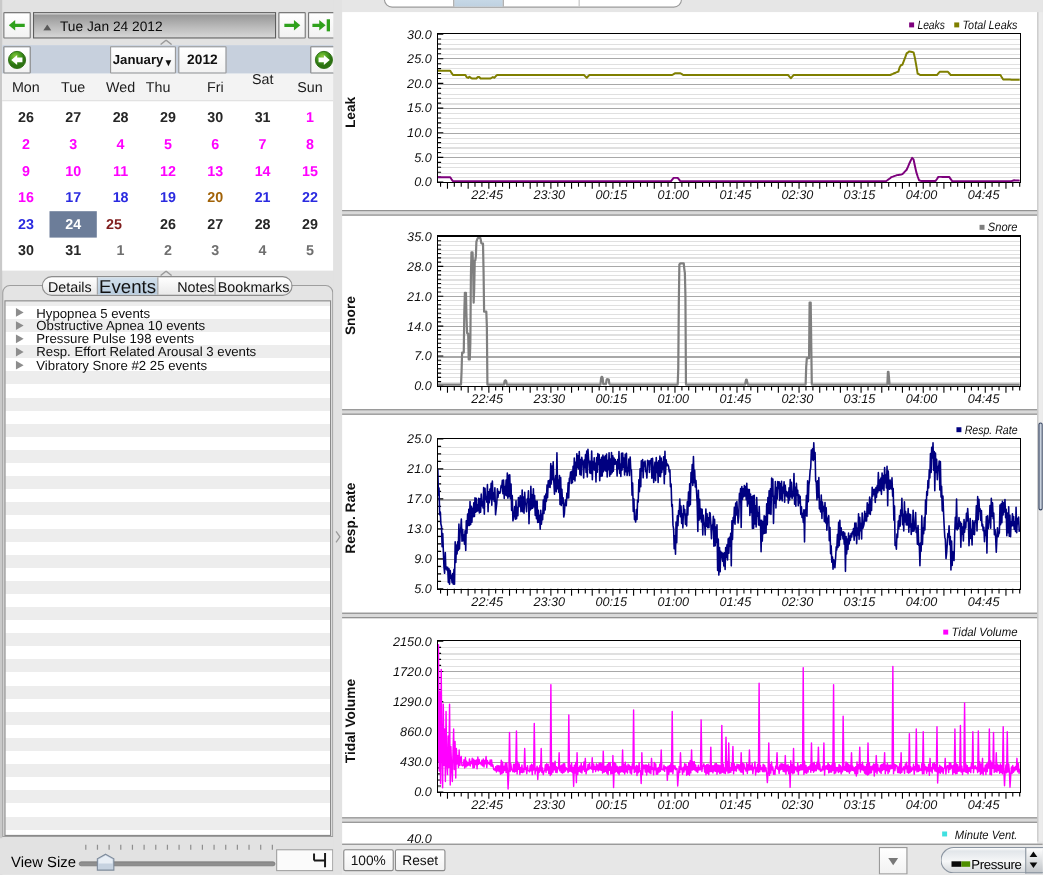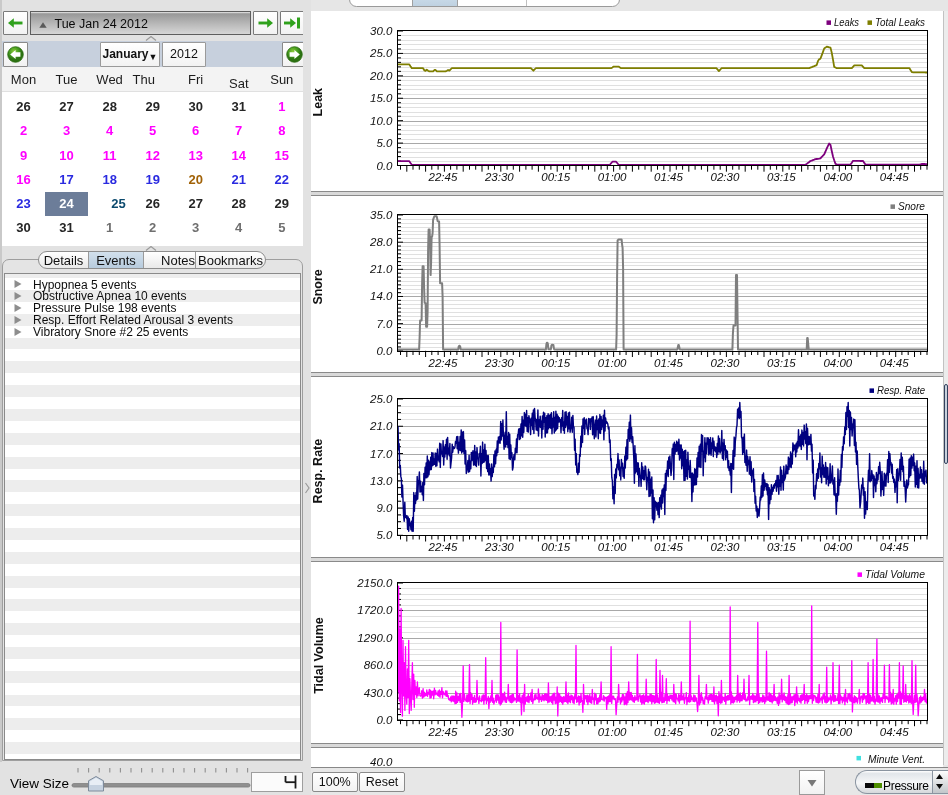--- a/index.html
+++ b/index.html
@@ -66,28 +66,28 @@
           <stop offset="0%" stop-color="#8cc83c"></stop>
           <stop offset="55%" stop-color="#49a021"></stop>
           <stop offset="100%" stop-color="#2c7212"></stop>
         </radialGradient>
       </defs>
       <circle cx="11.5" cy="11.5" r="7.8" fill="url(#gg2)" stroke="#2a6b10" stroke-width="0.8"></circle>
       <path d="M16.8 11.5 L11.4 6.9 L11.4 9.3 L6.6 9.3 L6.6 13.7 L11.4 13.7 L11.4 16.1 Z" fill="#fff"></path>
     </svg>
 </div>
 <div class="btn" style="left:100px;top:42px;width:60px;height:25px;border-color:#9a9a9a;text-align:center;font-weight:bold;font-size:12px;line-height:23px">January<span style="font-size:9px;vertical-align:-2px">▼</span></div>
-<div class="btn" style="left:162px;top:42px;width:44px;height:25px;border-color:#9a9a9a;text-align:center;font-weight:normal;font-size:12.5px;line-height:23px">2012</div>
+<div class="btn" style="left:162px;top:42px;width:44px;height:25px;border-color:#9a9a9a;text-align:center;font-weight:bold;font-size:12.5px;line-height:23px">2012</div>
 <div class="abs" style="left:2px;top:67px;width:301px;height:25px;background:#f3f3f3;border-bottom:1px solid #e0e0e0"></div>
 <div class="abs" style="left:3.5px;top:72px;width:40px;text-align:center;font-size:13px;color:#1c1c1c">Mon</div>
 <div class="abs" style="left:46.5px;top:72px;width:40px;text-align:center;font-size:13px;color:#1c1c1c">Tue</div>
 <div class="abs" style="left:89.6px;top:72px;width:40px;text-align:center;font-size:13px;color:#1c1c1c">Wed</div>
 <div class="abs" style="left:132.6px;top:72px;width:40px;text-align:left;font-size:13px;color:#1c1c1c">Thu</div>
 <div class="abs" style="left:175.7px;top:72px;width:40px;text-align:center;font-size:13px;color:#1c1c1c">Fri</div>
-<div class="abs" style="left:218.8px;top:76px;width:40px;text-align:center;font-size:13px;color:#1c1c1c">Sat</div>
+<div class="abs" style="left:218.8px;top:64px;width:40px;text-align:center;font-size:13px;color:#1c1c1c">Sat</div>
 <div class="abs" style="left:261.8px;top:72px;width:40px;text-align:center;font-size:13px;color:#1c1c1c">Sun</div>
 <div class="cell" style="left:2.0px;top:94.9px;color:#262626">26</div>
 <div class="cell" style="left:45.0px;top:94.9px;color:#262626">27</div>
 <div class="cell" style="left:88.1px;top:94.9px;color:#262626">28</div>
 <div class="cell" style="left:131.1px;top:94.9px;color:#262626">29</div>
 <div class="cell" style="left:174.2px;top:94.9px;color:#262626">30</div>
 <div class="cell" style="left:217.2px;top:94.9px;color:#262626">31</div>
 <div class="cell" style="left:260.3px;top:94.9px;color:#ff00ff">1</div>
 <div class="cell" style="left:2.0px;top:119.2px;color:#ff00ff">2</div>
 <div class="cell" style="left:45.0px;top:119.2px;color:#ff00ff">3</div>
@@ -105,39 +105,39 @@
 <div class="cell" style="left:260.3px;top:143.5px;color:#ff00ff">15</div>
 <div class="cell" style="left:2.0px;top:167.8px;color:#ff00ff">16</div>
 <div class="cell" style="left:45.0px;top:167.8px;color:#2a2ae0">17</div>
 <div class="cell" style="left:88.1px;top:167.8px;color:#2a2ae0">18</div>
 <div class="cell" style="left:131.1px;top:167.8px;color:#2a2ae0">19</div>
 <div class="cell" style="left:174.2px;top:167.8px;color:#a16207">20</div>
 <div class="cell" style="left:217.2px;top:167.8px;color:#2a2ae0">21</div>
 <div class="cell" style="left:260.3px;top:167.8px;color:#2a2ae0">22</div>
 <div class="cell" style="left:2.0px;top:192.1px;color:#2a2ae0">23</div>
 <div class="cell" style="left:45.0px;top:192.1px;background:#6c7d99;color:#fff">24</div>
-<div class="cell" style="left:97px;top:192.1px;color:#0c4a6e">25</div>
+<div class="cell" style="left:82px;top:192.1px;color:#7f1d1d">25</div>
 <div class="cell" style="left:131.1px;top:192.1px;color:#262626">26</div>
 <div class="cell" style="left:174.2px;top:192.1px;color:#262626">27</div>
 <div class="cell" style="left:217.2px;top:192.1px;color:#262626">28</div>
 <div class="cell" style="left:260.3px;top:192.1px;color:#262626">29</div>
 <div class="cell" style="left:2.0px;top:216.4px;color:#262626">30</div>
 <div class="cell" style="left:45.0px;top:216.4px;color:#262626">31</div>
 <div class="cell" style="left:88.1px;top:216.4px;color:#6f6f6f">1</div>
 <div class="cell" style="left:131.1px;top:216.4px;color:#6f6f6f">2</div>
 <div class="cell" style="left:174.2px;top:216.4px;color:#6f6f6f">3</div>
 <div class="cell" style="left:217.2px;top:216.4px;color:#6f6f6f">4</div>
 <div class="cell" style="left:260.3px;top:216.4px;color:#6f6f6f">5</div>
 <svg class="abs" style="left:145px;top:246px" width="12" height="5" viewBox="0 0 12 5">
     <path d="M1 4.5 L6 0.5 L11 4.5" stroke="#9a9a9a" stroke-width="1.2" fill="none"></path>
   </svg>
 
 <div class="abs" style="left:38px;top:251px;width:228px;height:18px;border:1px solid #8d8d8d;border-radius:9px;background:linear-gradient(#ffffff,#e9e9e9);overflow:hidden;display:flex;z-index:3">
 <div style="width:50px;border-right:1px solid #9a9a9a;text-align:center;font-size:13px;line-height:17px">Details</div>
-<div style="width:55px;border-right:1px solid #9a9a9a;text-align:center;font-size:13px;line-height:17px;background:linear-gradient(#d2e0ec,#b7cbdd)">Events</div>
+<div style="width:55px;border-right:1px solid #9a9a9a;text-align:center;font-size:17px;line-height:17px;background:linear-gradient(#d2e0ec,#b7cbdd)">Events</div>
 <div style="width:52px;border-right:1px solid #9a9a9a;text-align:right;font-size:13px;line-height:17px">Notes</div>
 <div style="flex:1;text-align:center;font-size:13px;line-height:17px">Bookmarks</div>
 </div>
 
 <div class="abs" style="left:2px;top:259px;width:301px;height:502px;border:1px solid #9e9e9e;border-radius:7px 7px 0 0;background:#e4e4e4"></div>
 <div class="abs" style="left:4px;top:273px;width:297px;height:487px;border:1px solid #8a8a8a;background:repeating-linear-gradient(#ededed 0px,#ededed 4.1px,#ffffff 4.1px,#ffffff 16.1px,#ededed 16.1px,#ededed 23.8px)">
 <svg class="abs" style="left:8px;top:4.0px" width="10" height="12" viewBox="0 0 10 12">
       <path d="M1.5 2 L8.5 6 L1.5 10 Z" fill="#8d8d8d"></path>
     </svg>
 <div class="abs" style="left:28px;top:3.5px;font-size:12px;color:#0e0e0e;white-space:nowrap">Hypopnea 5 events</div>

